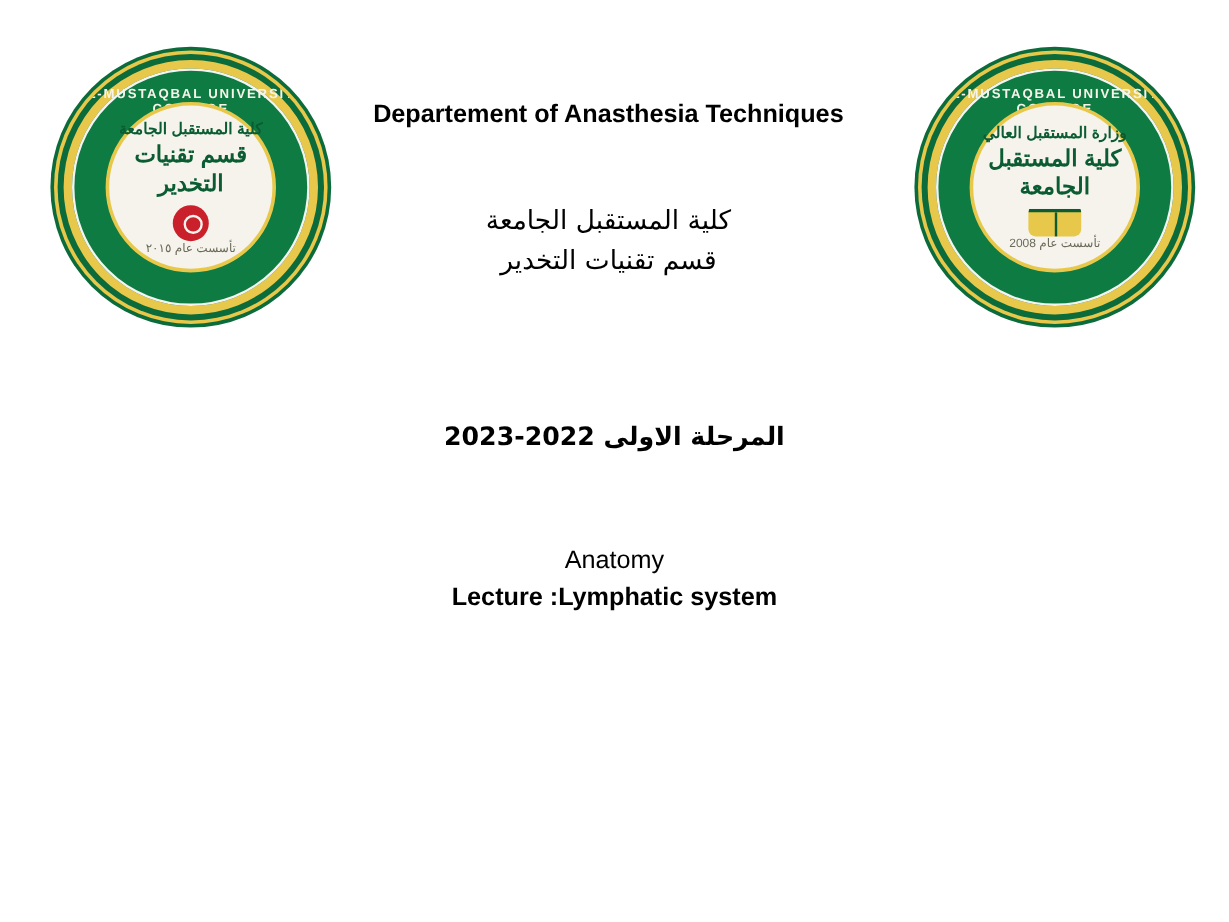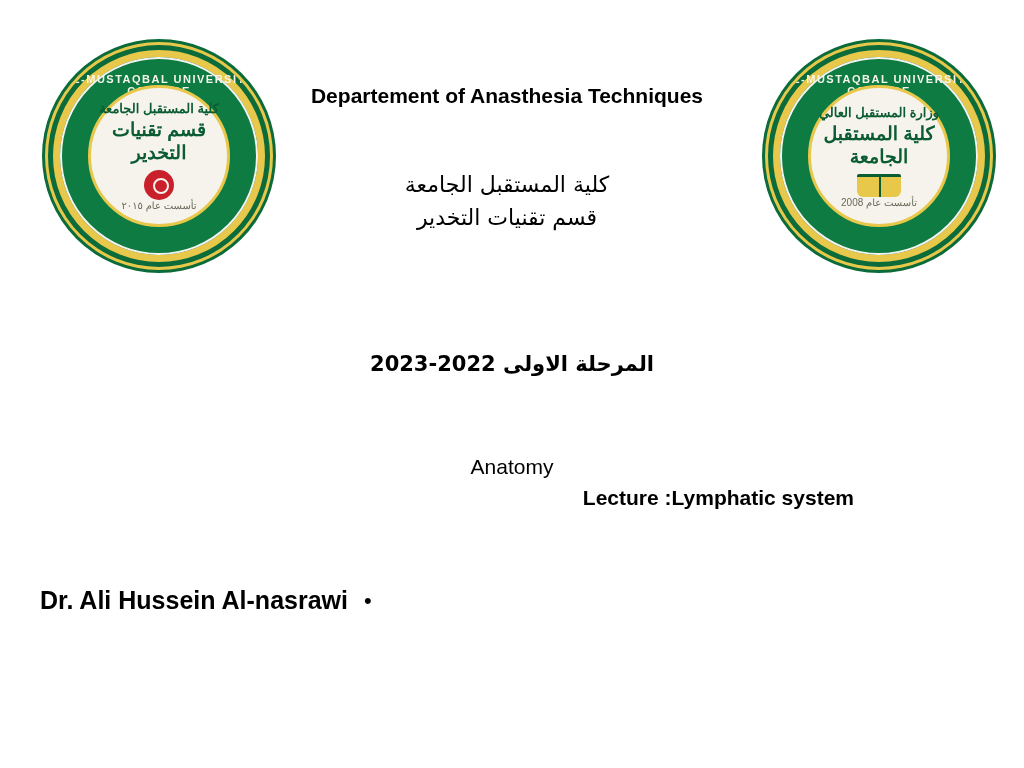--- a/index.html
+++ b/index.html
@@ -165,21 +165,21 @@
     text-align: center;
     font-size: 21px;
     font-weight: normal;
     margin-top: 36px;
   }
   .lecture-line {
     position: absolute;
     top: 486px;
     left: 170px;
     width: 684px;
-    text-align: right;
+    text-align: center;
     font-size: 21px;
     font-weight: bold;
   }
   .authors {
     position: absolute;
     top: 586px;
     left: 40px;
     width: 960px;
     display: flex;
     align-items: baseline;
@@ -240,17 +240,13 @@
 <div class="ar-block">
   <div>كلية المستقبل الجامعة</div>
   <div>قسم تقنيات التخدير</div>
 </div>
 
 <div class="stage-line">المرحلة الاولى 2022-2023</div>
 <div class="subject-line">Anatomy</div>
 <div class="lecture-line">Lecture :Lymphatic system</div>
 
 <div class="authors">
-  <div class="author-right-wrap">
-    <div class="author-right">Dr. Ali Hussein Al-nasrawi</div>
-    <div class="bullet-dot">•</div>
-  </div>
 </div>
 
 </body></html>

